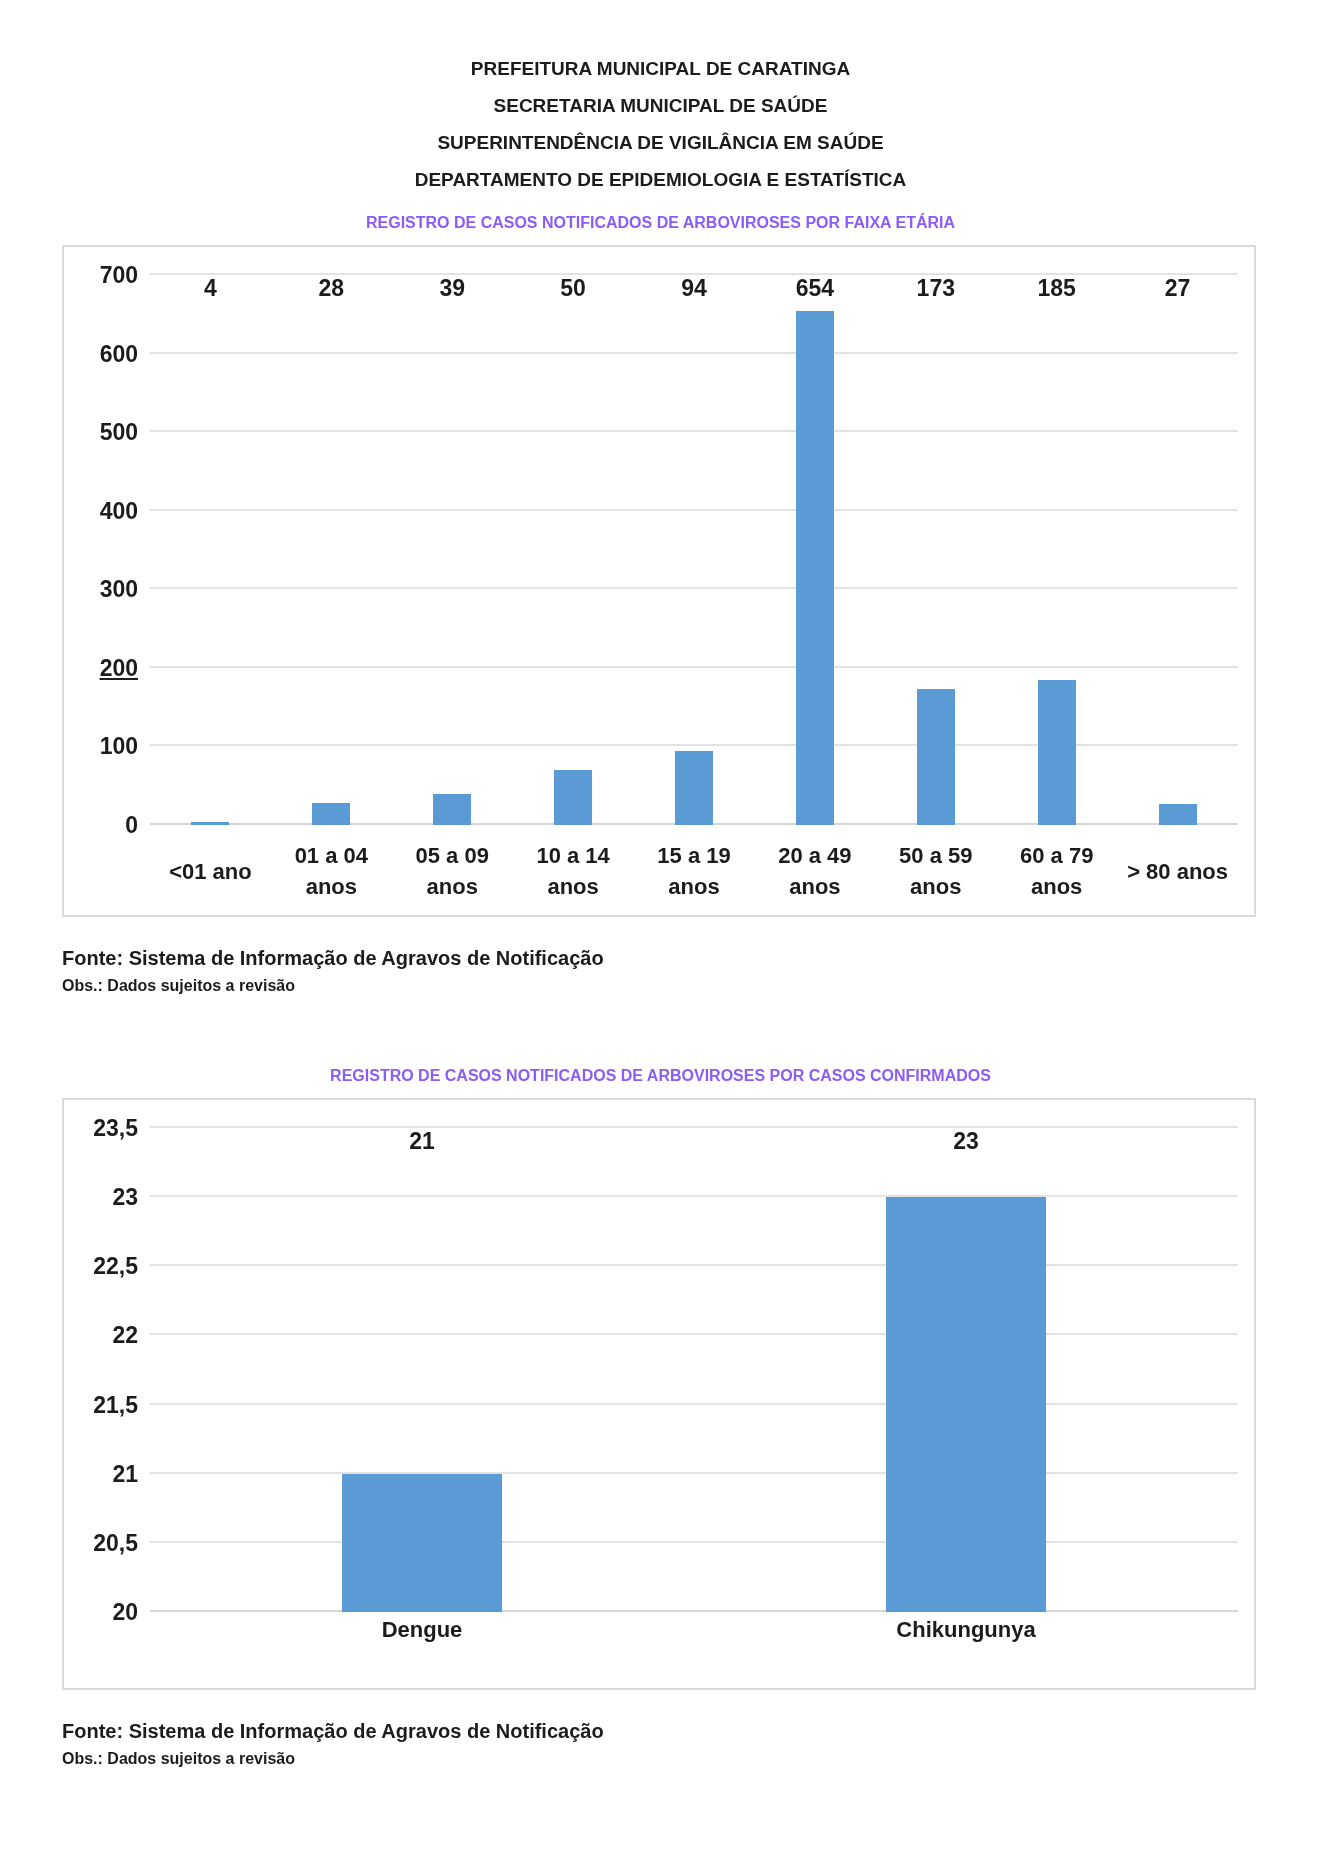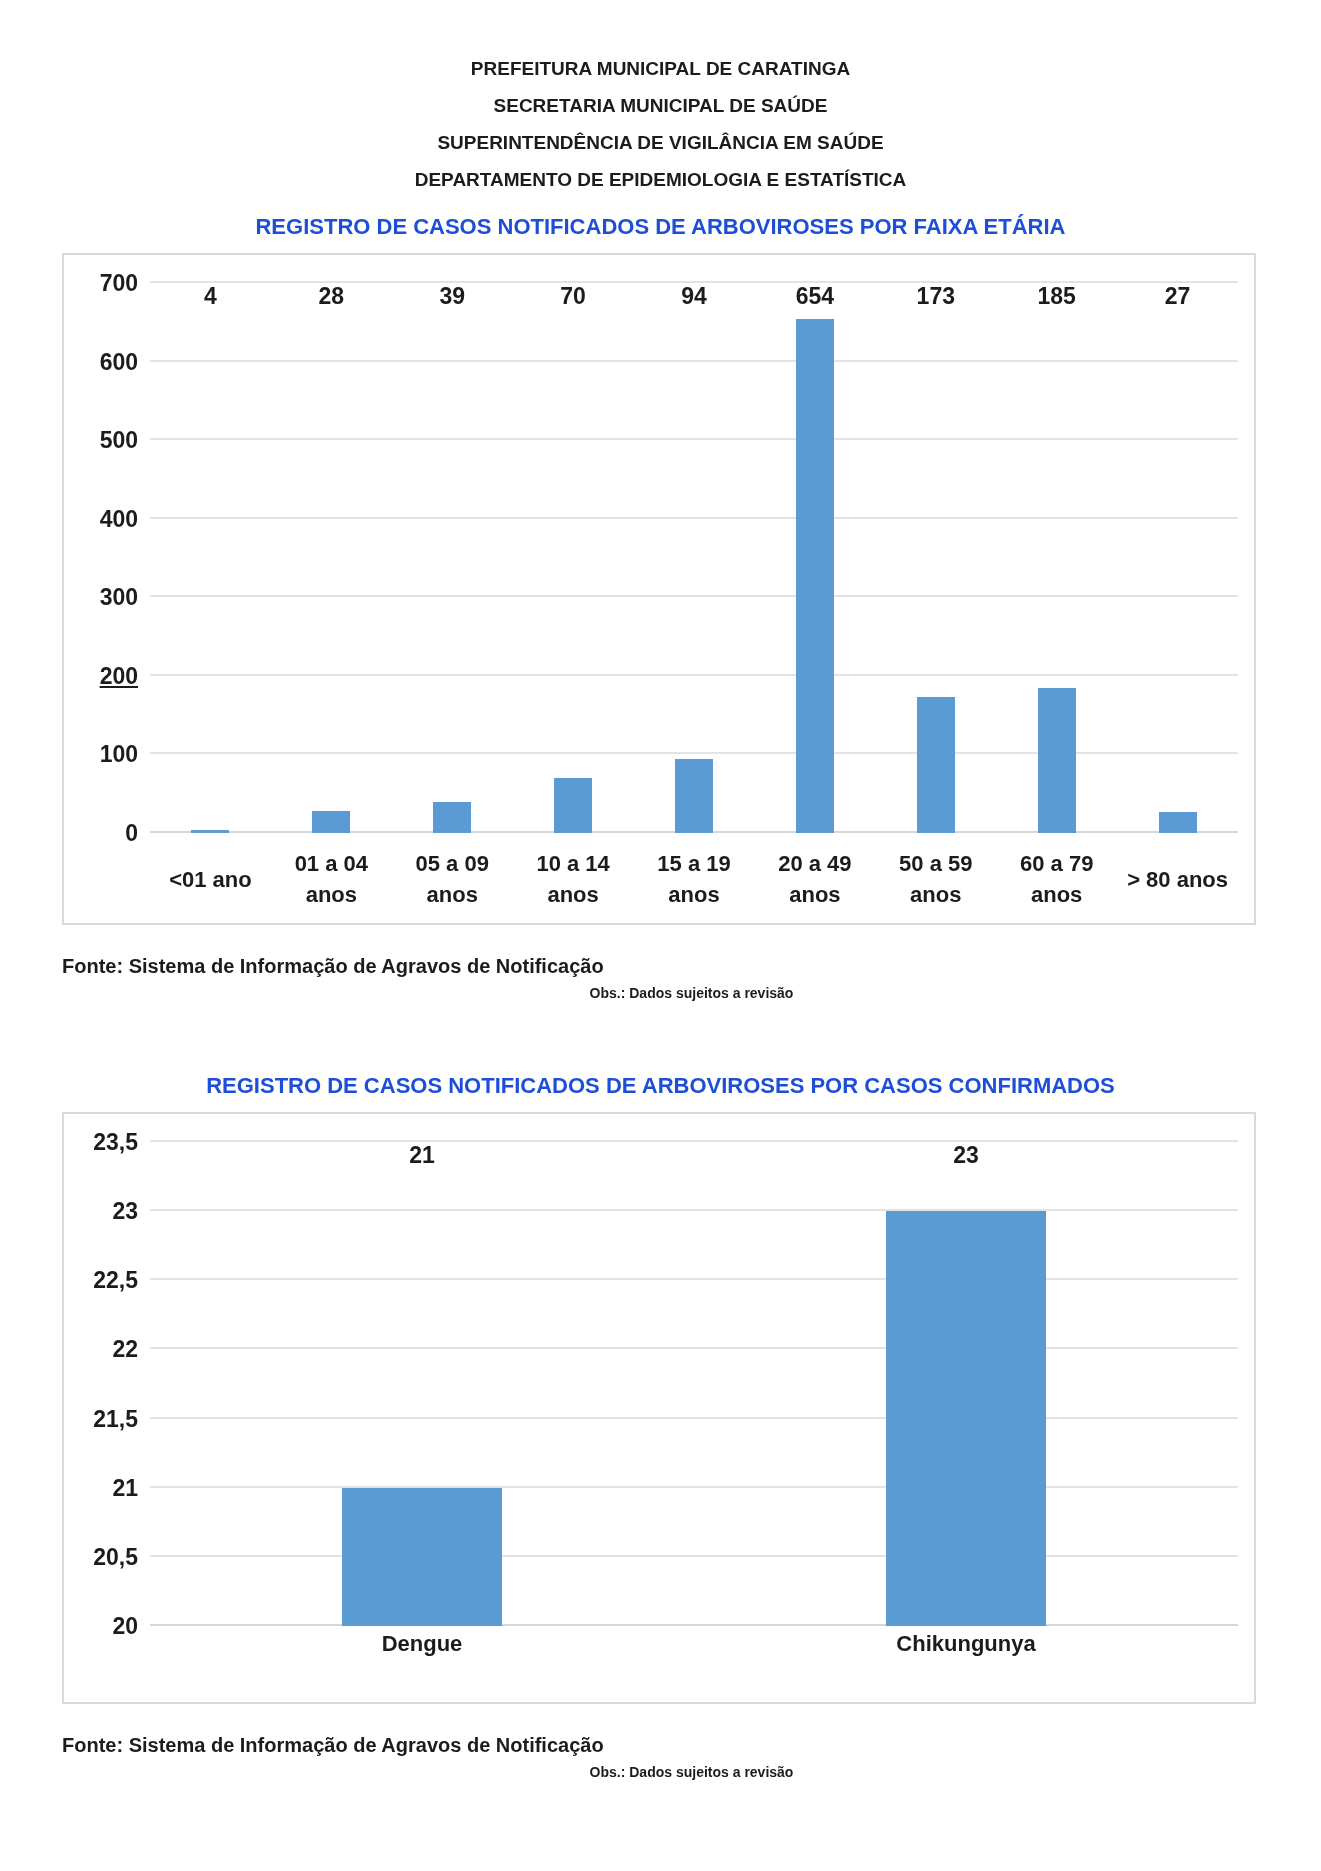--- a/index.html
+++ b/index.html
@@ -1,19 +1,19 @@
 <!DOCTYPE html>
 <html><head>
 <meta charset="utf-8">
 <style>
   html,body{margin:0;padding:0;background:#ffffff;}
   .page{width:1321px;height:1871px;position:relative;background:#fff;
         font-family:"Liberation Sans",sans-serif;color:#1c1c1c;overflow:hidden;}
   .doc-header{padding-top:50px;text-align:center;font-weight:700;font-size:19px;line-height:37px;}
-  .chart-title{text-align:center;font-weight:700;font-size:22px;margin:16px 0 0 0;color:#1d4ed8;}
+  .chart-title{text-align:center;font-weight:700;font-size:16px;margin:16px 0 0 0;color:#8b5cf6;}
   .section2 .chart-title{margin-top:72px;}
   .chart-box{position:relative;margin:13px 0 0 62px;width:1194px;border:2px solid #dadada;
              background:#fff;box-sizing:border-box;}
   .chart-box.c0{height:672px;}
   .chart-box.c1{height:592px;}
   .yaxis{position:absolute;left:0;width:74px;}
   .plotarea{position:absolute;left:86px;right:16px;}
   .c0 .yaxis,.c0 .plotarea{top:28px;bottom:90px;}
   .c1 .yaxis,.c1 .plotarea{top:28px;bottom:76px;}
   .gridline{position:absolute;left:0;right:0;height:2px;background:#e3e3e3;}
@@ -25,21 +25,21 @@
         justify-content:space-between;min-width:0;}
   .val-label{font-weight:700;font-size:23px;margin-bottom:5px;}
   .bar{width:38px;}
   .c1 .bar{width:160px;}
   .xlabels{position:absolute;left:86px;right:16px;bottom:0;display:flex;align-items:flex-start;}
   .c0 .xlabels{height:88px;padding-top:10px;align-items:center;}
   .c1 .xlabels{height:74px;padding-top:12px;}
   .xlabel{flex:1 1 0;text-align:center;font-weight:700;font-size:22px;line-height:31px;
           padding:0 4px;box-sizing:border-box;}
   .source{margin:30px 0 0 62px;font-weight:700;font-size:20px;}
-  .note{margin:7px 0 0 62px;font-weight:700;font-size:14px;text-align:center;}
+  .note{margin:7px 0 0 62px;font-weight:700;font-size:16px;}
 </style>
 </head>
 <body>
 
 <div class="page">
 
   <header class="doc-header">
     <div>PREFEITURA MUNICIPAL DE CARATINGA</div>
     <div>SECRETARIA MUNICIPAL DE SAÚDE</div>
     <div>SUPERINTENDÊNCIA DE VIGILÂNCIA EM SAÚDE</div>
@@ -75,21 +75,21 @@
             </div>
             <div class="slot">
               <div class="val-label">28</div>
               <div class="bar" style="height: 4%; background: rgb(91, 155, 213);"></div>
             </div>
             <div class="slot">
               <div class="val-label">39</div>
               <div class="bar" style="height: 5.57143%; background: rgb(91, 155, 213);"></div>
             </div>
             <div class="slot">
-              <div class="val-label">70</div>
+              <div class="val-label">50</div>
               <div class="bar" style="height: 10%; background: rgb(91, 155, 213);"></div>
             </div>
             <div class="slot">
               <div class="val-label">94</div>
               <div class="bar" style="height: 13.4286%; background: rgb(91, 155, 213);"></div>
             </div>
             <div class="slot">
               <div class="val-label">654</div>
               <div class="bar" style="height: 93.4286%; background: rgb(91, 155, 213);"></div>
             </div>

